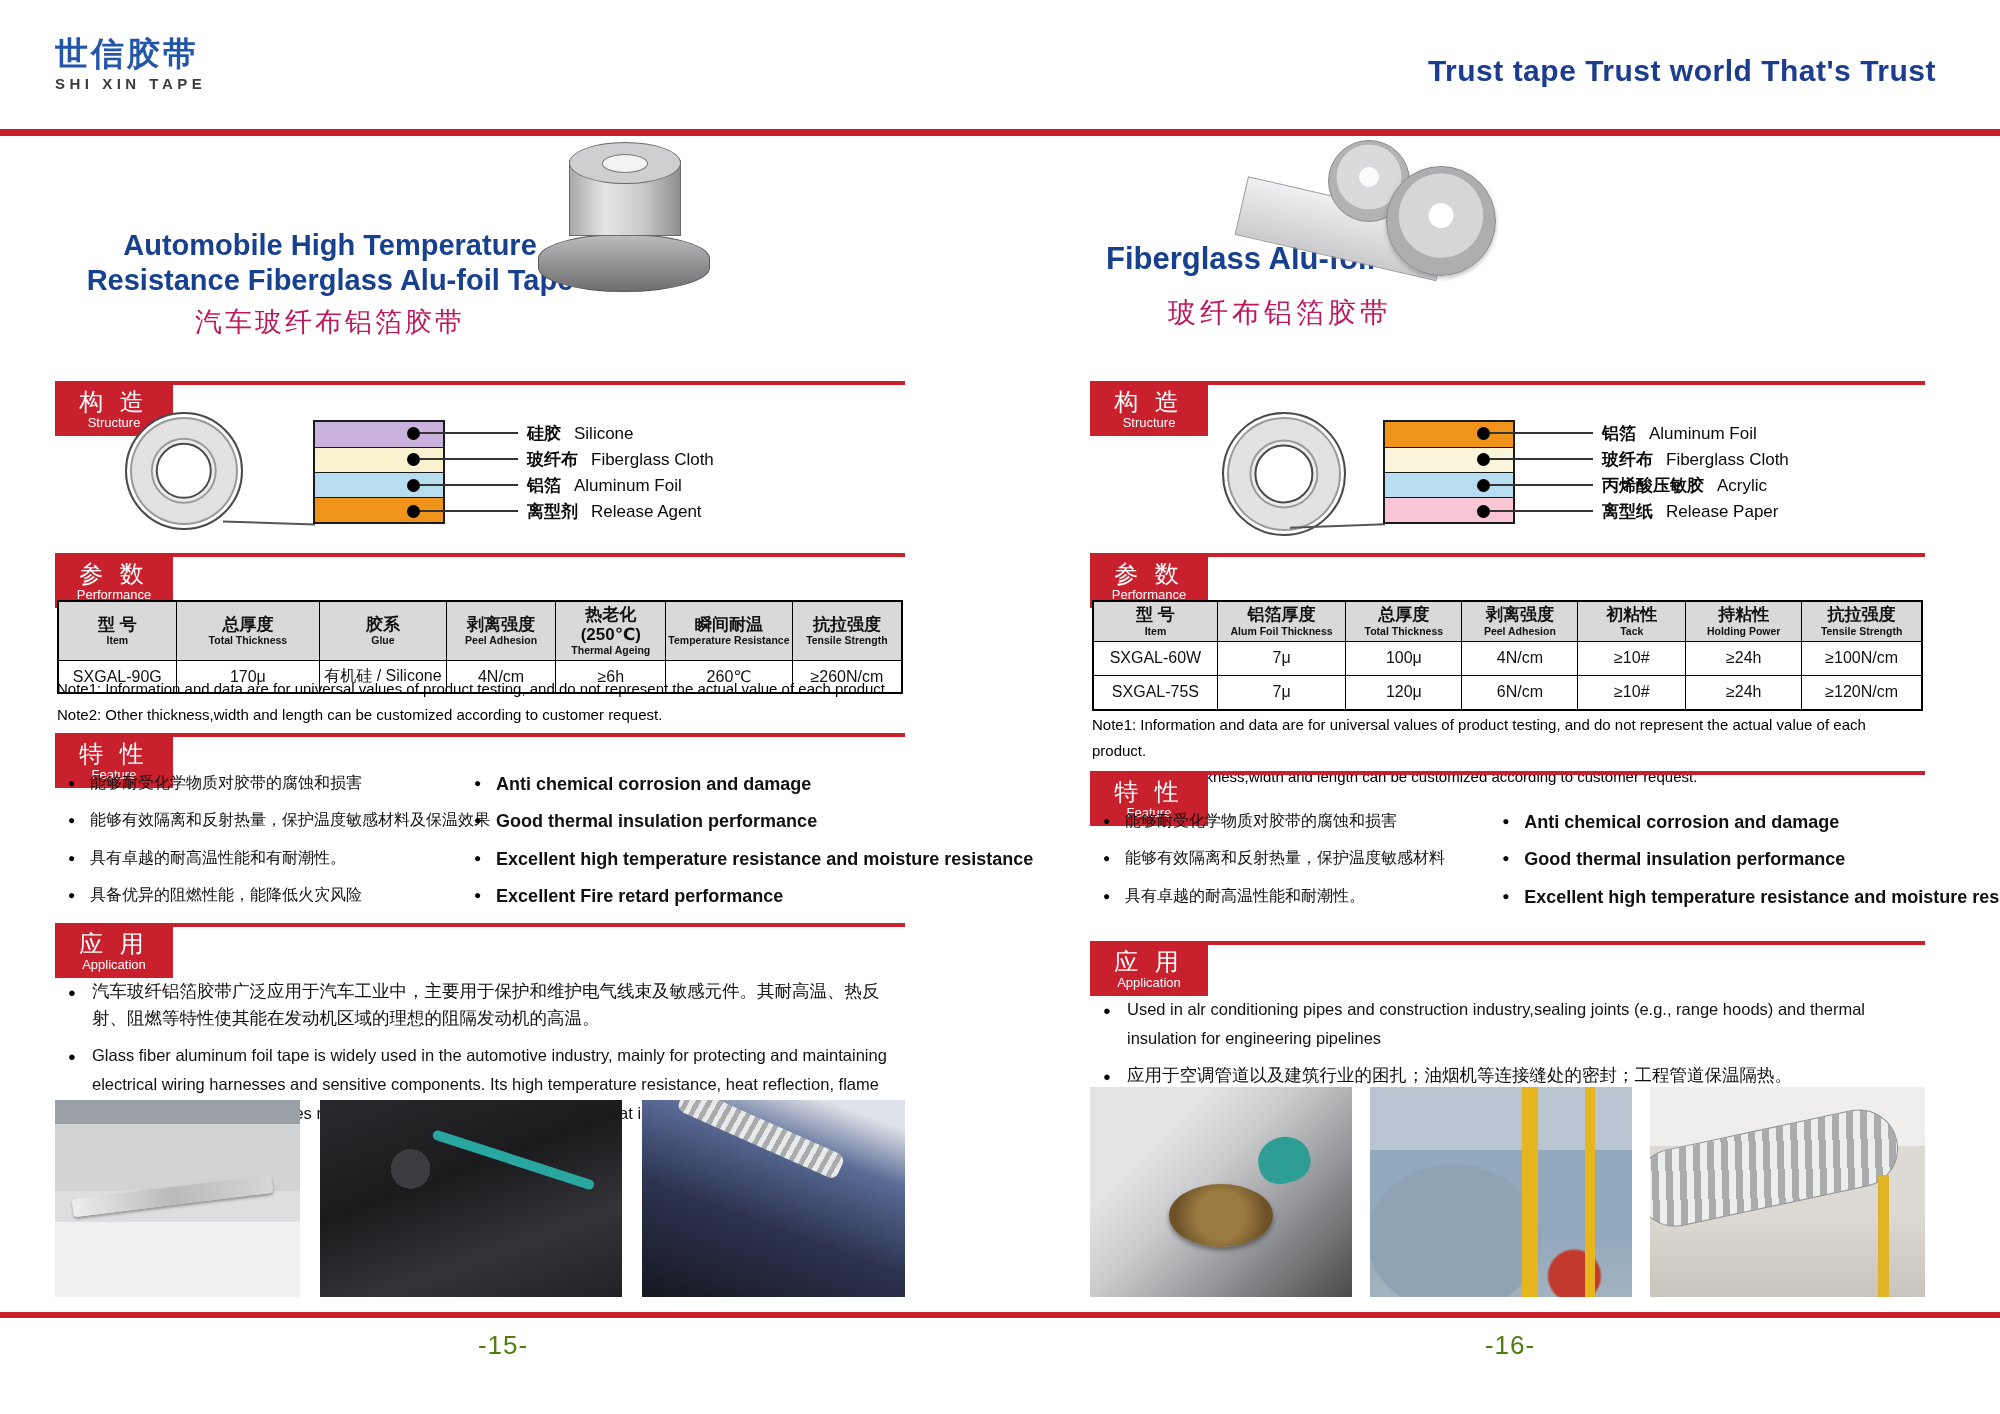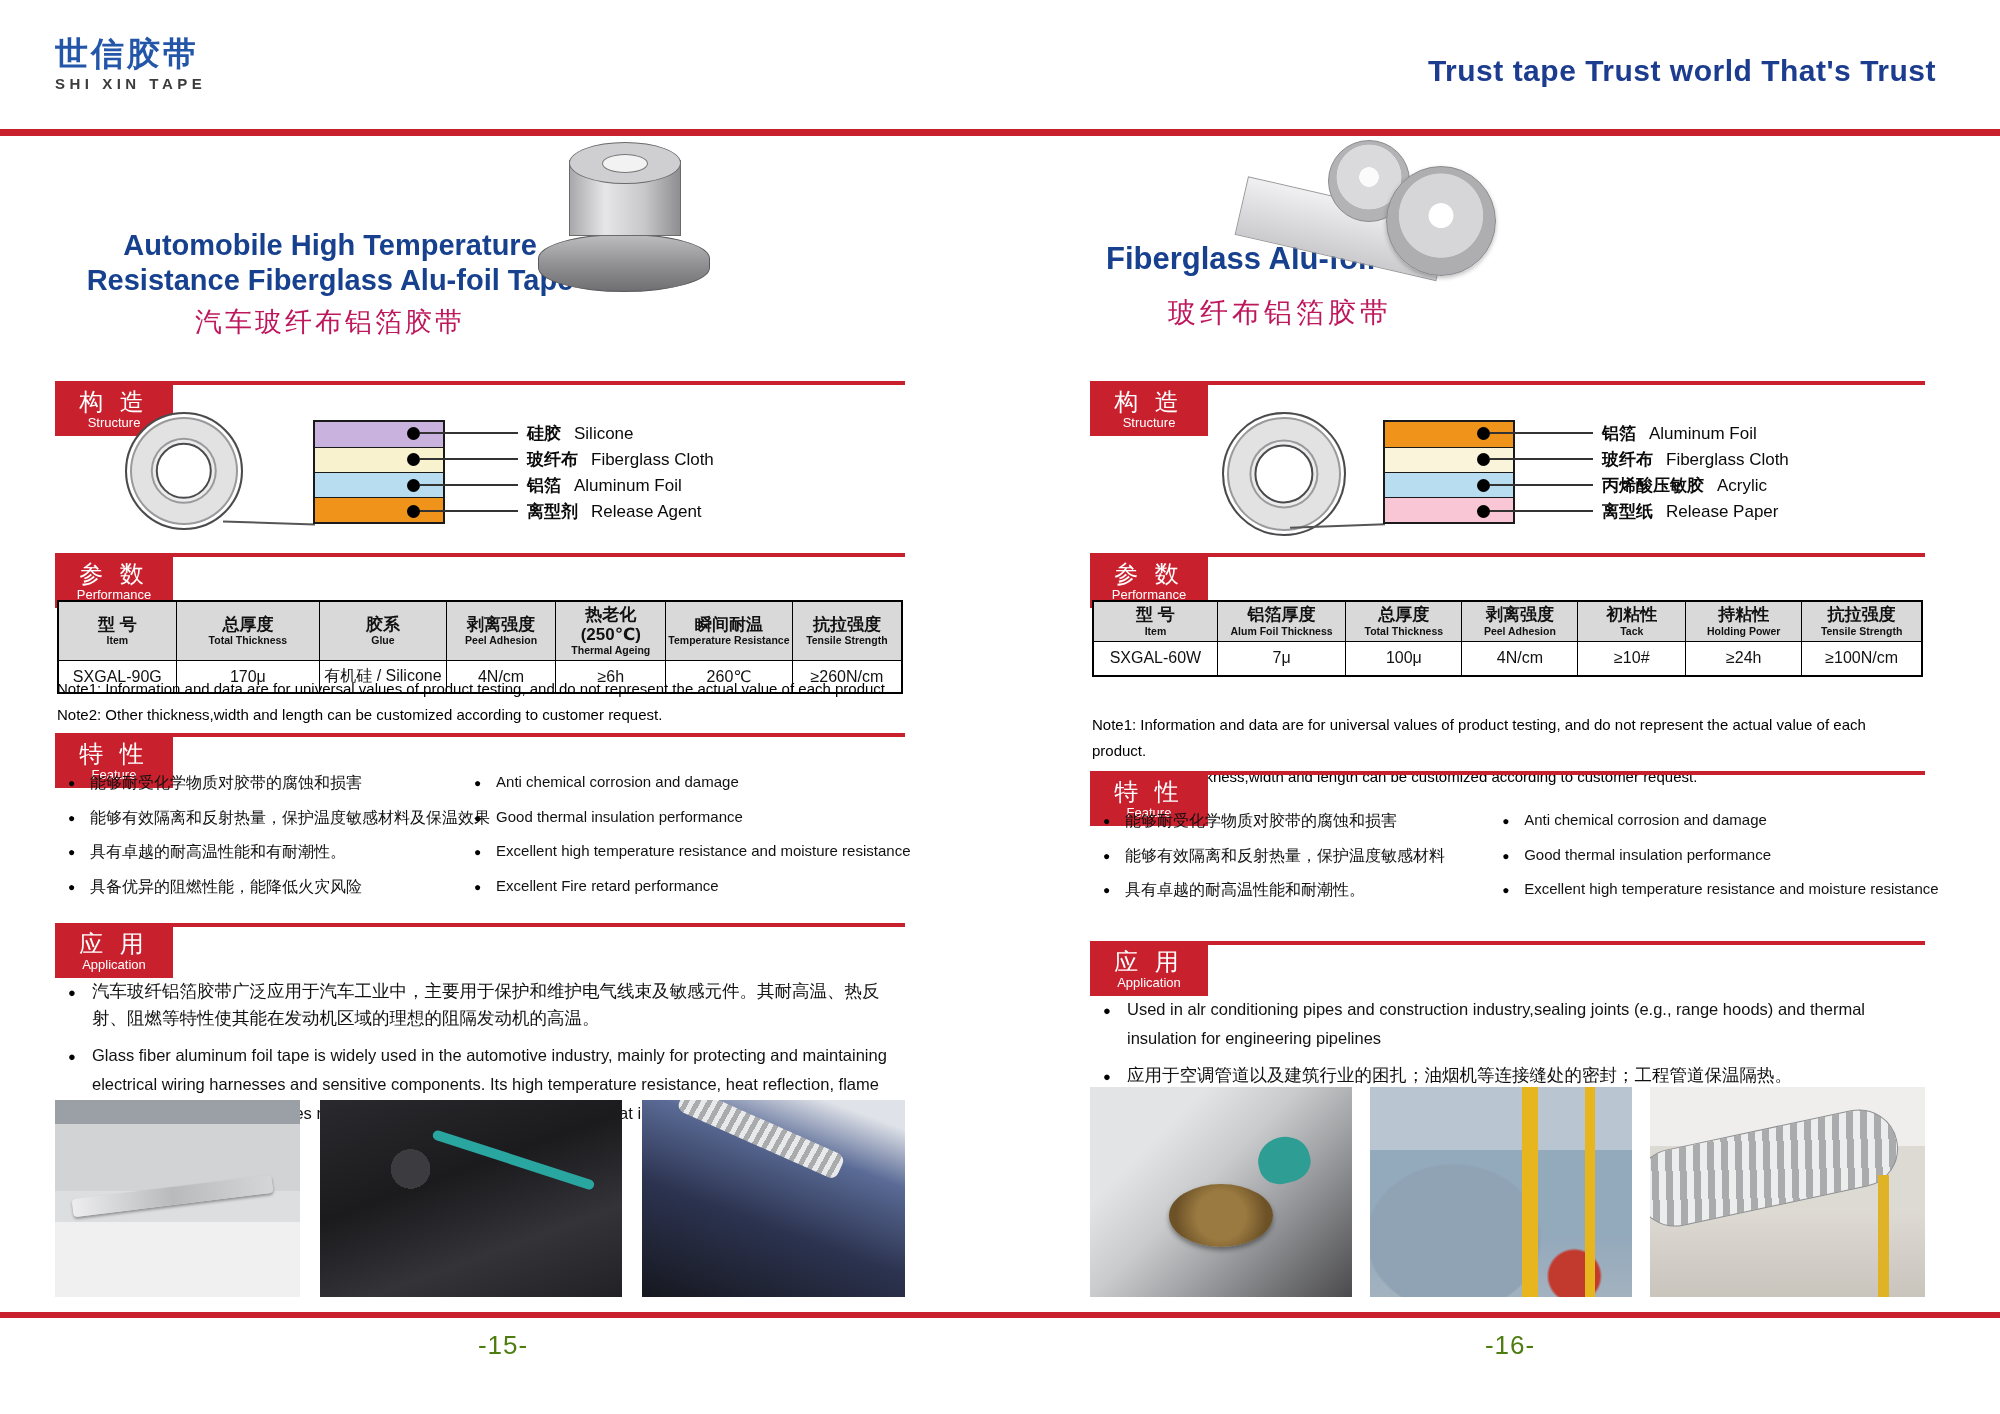--- a/index.html
+++ b/index.html
@@ -108,21 +108,21 @@
   .l-notes{left:57px;top:676px;width:846px;}
   .r-notes{left:1092px;top:712px;width:831px;}
 
   
   .l-feats{left:68px;top:772px;width:835px;}
   .r-feats{left:1103px;top:810px;width:820px;}
   .feat-row{display:flex;align-items:flex-start;margin-bottom:13px;}
   .feat-item{position:relative;padding-left:22px;line-height:1.35;}
   .feat-item::before{content:"●";position:absolute;left:0;top:3px;font-size:12px;color:#000;}
   .feat-item.zh{width:46%;flex:none;font-size:16px;white-space:nowrap;}
-  .feat-item.en{flex:1;font-size:15px;white-space:nowrap;}
+  .feat-item.en{flex:1;font-size:18px;white-space:nowrap;font-weight:bold;}
 
   
   .l-apps{left:68px;top:978px;width:832px;}
   .r-apps{left:1103px;top:995px;width:820px;}
   .app-item{position:relative;padding-left:24px;margin-bottom:9px;}
   .app-item::before{content:"●";position:absolute;left:0;top:5px;font-size:13px;color:#000;}
   .app-item.zh{font-size:17.5px;line-height:1.55;}
   .app-item.en{font-size:16.5px;line-height:1.75;}
 
   
@@ -408,20 +408,29 @@
     <tbody>
       <tr>
         <td>SXGAL-60W</td>
         <td>7μ</td>
         <td>100μ</td>
         <td>4N/cm</td>
         <td>≥10#</td>
         <td>≥24h</td>
         <td>≥100N/cm</td>
       </tr>
+      <tr>
+        <td>SXGAL-75S</td>
+        <td>7μ</td>
+        <td>120μ</td>
+        <td>6N/cm</td>
+        <td>≥10#</td>
+        <td>≥24h</td>
+        <td>≥120N/cm</td>
+      </tr>
     </tbody>
   </table>
 
   <div class="abs notes r-notes">
     <div>Note1: Information and data are for universal values of product testing, and do not represent the actual value of each product.</div>
     <div>Note2: Other thickness,width and length can be customized according to customer request.</div>
   </div>
 
   <div class="abs sec-head r-feature-head">
     <div class="badge">

